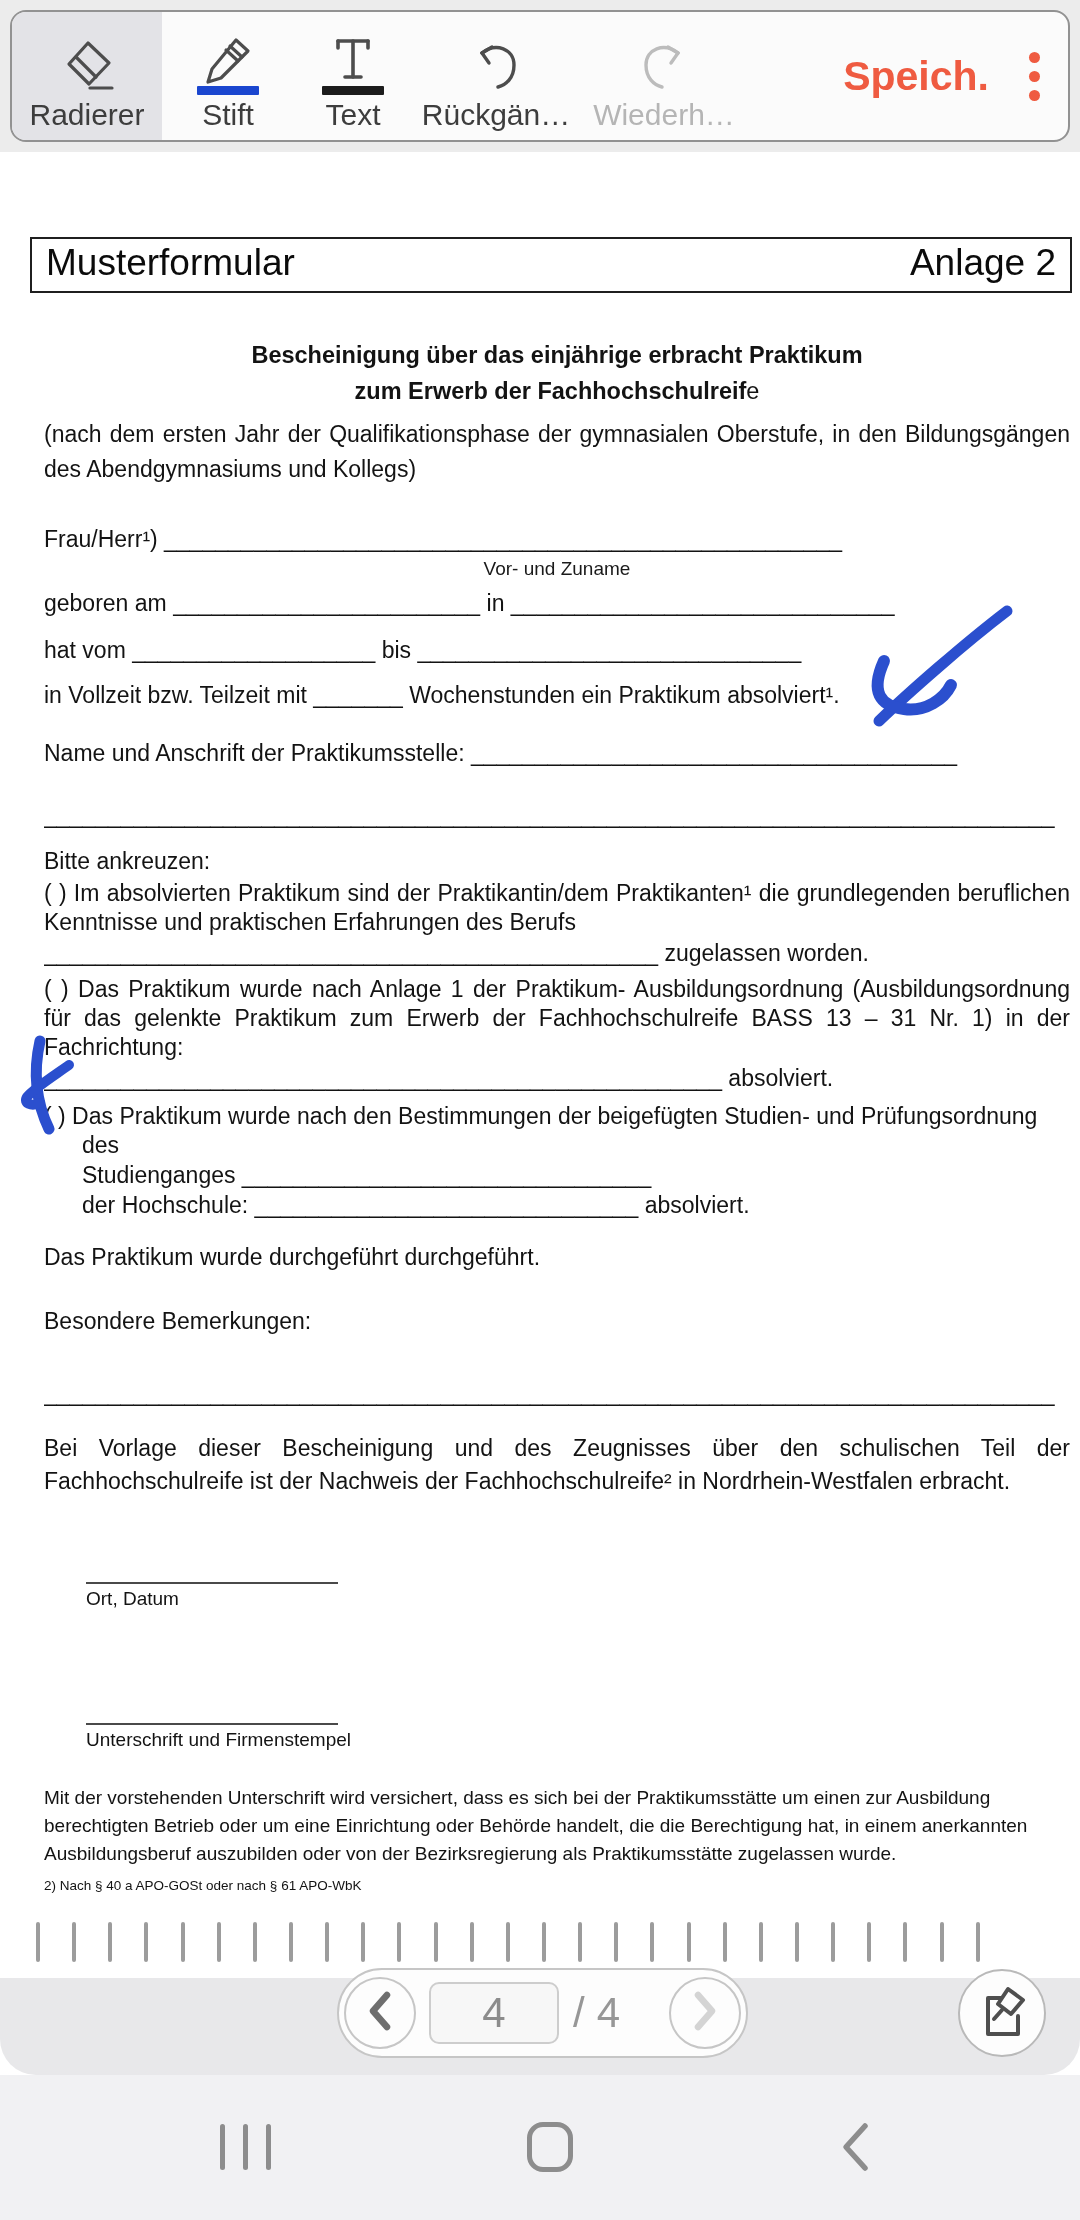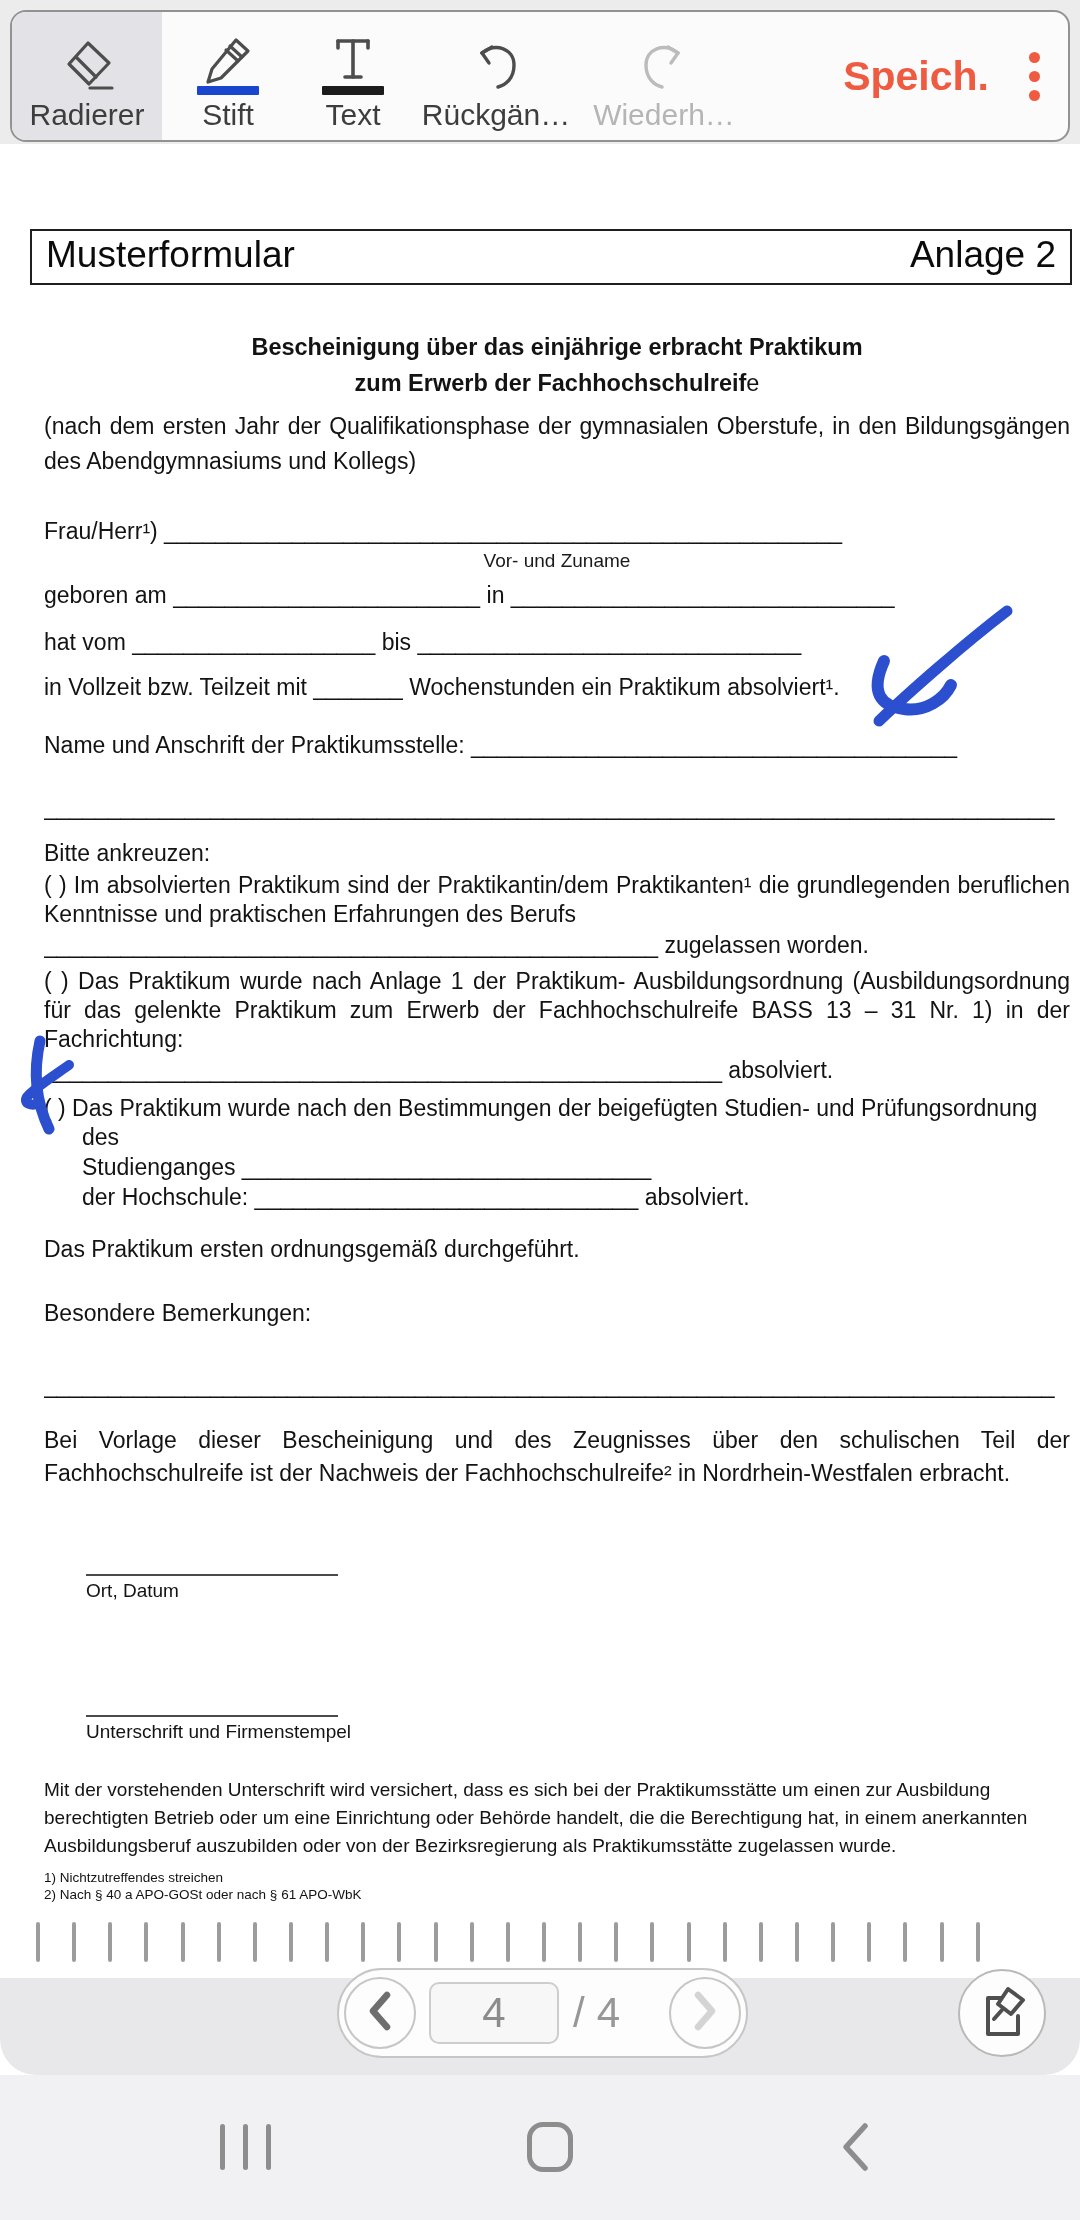--- a/index.html
+++ b/index.html
@@ -20,21 +20,21 @@
   .w-pen{width:132px;} .w-eraser{width:150px;} .w-text{width:118px;} .w-undo{width:168px;} .w-redo{width:168px;}
   .color-bar{width:62px;height:9px;margin-top:2px;border-radius:1px;}
   .pen-bar{background:#1a46cf;}
   .text-bar{background:#1c1c1c;}
   .save-btn{margin-left:auto;align-self:center;font-size:41px;font-weight:700;color:#ef5b41;
     margin-right:40px;white-space:nowrap;}
   .overflow{align-self:center;margin-right:28px;display:flex;flex-direction:column;gap:8px;}
   .overflow i{width:11px;height:11px;border-radius:50%;background:#ef5b41;display:block;}
 
   
-  .doc{position:absolute;top:144px;left:0;width:1080px;height:1826px;box-sizing:border-box;
+  .doc{position:absolute;top:152px;left:0;width:1080px;height:1826px;box-sizing:border-box;
     background:#fff;padding:0 10px 0 44px;font-size:23px;color:#131313;overflow:hidden;}
   .line{white-space:nowrap;overflow:hidden;line-height:30px;}
   .just{text-align:justify;}
   .header-box{margin-top:85px;margin-left:-14px;margin-right:-2px;border:2px solid #1f1f1f;
     padding:3px 14px 7px;display:flex;justify-content:space-between;font-size:37px;color:#0b0b0b;}
   .heading{margin-top:44px;text-align:center;font-weight:700;font-size:23.5px;line-height:36px;}
   .heading .reg{font-weight:400;}
   .intro{margin-top:8px;line-height:35px;}
   .l-name{margin-top:37px;}
   .caption{margin-top:2px;font-size:19px;line-height:26px;text-align:center;color:#1a1a1a;}
@@ -197,37 +197,36 @@
 
     <div class="opt opt2 just">( ) Das Praktikum wurde nach Anlage 1 der Praktikum- Ausbildungsordnung (Ausbildungsordnung für das gelenkte Praktikum zum Erwerb der Fachhochschulreife BASS 13 – 31 Nr. 1) in der Fachrichtung:</div>
     <div class="opt-blank">_____________________________________________________ absolviert.</div>
 
     <div class="opt opt3">
       <div class="hang">( ) Das Praktikum wurde nach den Bestimmungen der beigefügten Studien- und Prüfungsordnung des</div>
       <div class="line">Studienganges ________________________________</div>
       <div class="line">der Hochschule: ______________________________ absolviert.</div>
     </div>
 
-    <div class="confirm">Das Praktikum ersten ordnungsgemäß durchgeführt.</div>
+    <div class="confirm">Das Praktikum wurde durchgeführt durchgeführt.</div>
 
     <div class="remarks">Besondere Bemerkungen:</div>
     <div class="line remarks-blank">_______________________________________________________________________________</div>
 
     <div class="closing just">Bei Vorlage dieser Bescheinigung und des Zeugnisses über den schulischen Teil der Fachhochschulreife ist der Nachweis der Fachhochschulreife² in Nordrhein-Westfalen erbracht.</div>
 
     <div class="sig-line sig-date"></div>
     <div class="sig-caption">Ort, Datum</div>
 
     <div class="sig-line sig-sign"></div>
     <div class="sig-caption">Unterschrift und Firmenstempel</div>
 
     <div class="legal">Mit der vorstehenden Unterschrift wird versichert, dass es sich bei der Praktikumsstätte um einen zur Ausbildung berechtigten Betrieb oder um eine Einrichtung oder Behörde handelt, die die Berechtigung hat, in einem anerkannten Ausbildungsberuf auszubilden oder von der Bezirksregierung als Praktikumsstätte zugelassen wurde.</div>
 
     <div class="footnotes">
-      <div>1) Nichtzutreffendes streichen</div>
       <div>2) Nach § 40 a APO-GOSt oder nach § 61 APO-WbK</div>
     </div>
   </div>
 
   <svg class="ink" viewBox="0 0 1080 2220">
     <g stroke="#2b4fce" fill="none" stroke-linecap="round">
       <path d="M1007,611 C965,643 908,693 879,721" stroke-width="11"></path>
       <path d="M884,661 C870,692 880,706 904,709 C926,712 944,699 951,685" stroke-width="12"></path>
       <path d="M40,1041 C33,1072 36,1102 49,1129" stroke-width="11"></path>
       <path d="M69,1065 C52,1077 33,1089 27,1097 C23,1103 31,1107 40,1103" stroke-width="10"></path>

